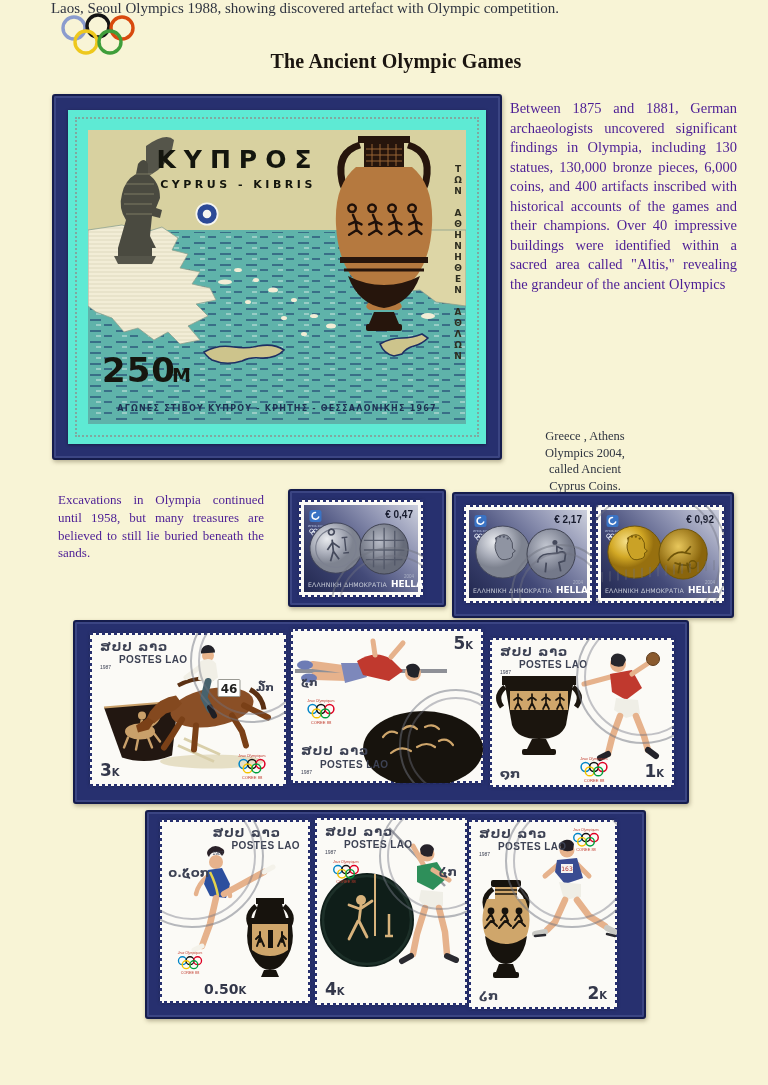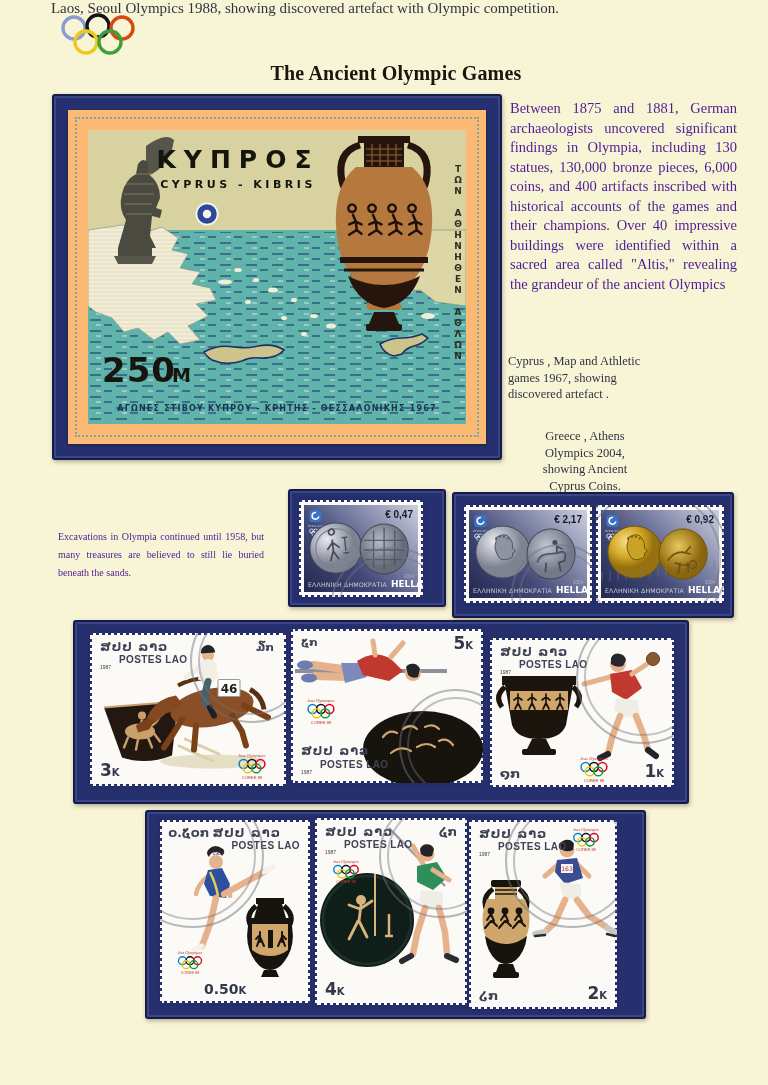--- a/index.html
+++ b/index.html
@@ -1,36 +1,36 @@
 <!DOCTYPE html>
 <html><head>
 <meta charset="utf-8">
 <style>
   html,body{margin:0;padding:0;background:#888;}
   .page{position:relative;width:768px;height:1085px;background:#f8f4d6;overflow:hidden;
         font-family:"Liberation Serif",serif;}
   .abs{position:absolute;}
   
   .title{position:absolute;left:120px;top:50px;width:552px;text-align:center;
-         font-size:20px;font-weight:bold;color:#1b1510;letter-spacing:.2px;margin-top:12px;}
+         font-size:20px;font-weight:bold;color:#1b1510;letter-spacing:.2px;}
   .para{position:absolute;text-align:justify;color:#4c1d95;}
   .intro{left:510px;top:99px;width:227px;font-size:14.5px;line-height:19.5px;}
-  .exc{left:58px;top:528px;width:206px;font-size:10px;line-height:17.8px;}
+  .exc{left:58px;top:491px;width:206px;font-size:13px;line-height:17.8px;}
   .cap{position:absolute;font-size:12.5px;line-height:16.5px;color:#2f3440;}
   .cap-cy{left:508px;top:353px;width:170px;}
   .cap-gr{left:524px;top:428px;width:122px;text-align:center;}
   .cap-laos{left:90px;top:1026px;width:610px;text-align:center;font-size:15px;color:#2f3440;}
   
   .mount{position:absolute;background:#27306f;border:2px solid #151c4c;border-radius:3px;
          box-shadow:inset 0 0 0 2px rgba(120,130,190,.25), 1px 2px 4px rgba(60,50,20,.35);}
   .stamp{position:absolute;background:#fbfaf6;outline:3px dotted #27306f;outline-offset:-2px;
          overflow:hidden;box-shadow:0 0 3px rgba(0,0,0,.35);}
   .art{position:absolute;inset:0;width:100%;height:100%;}
   
-  .cy-sheet{position:absolute;inset:14px;background:#fdba74;box-shadow:0 1px 3px rgba(0,0,0,.4);}
+  .cy-sheet{position:absolute;inset:14px;background:#5eead4;box-shadow:0 1px 3px rgba(0,0,0,.4);}
   .cy-perf{position:absolute;inset:7px;border:2px dotted #7fa9a0;}
   .cy-art{position:absolute;left:20px;top:20px;width:378px;height:294px;}
   .cy-side{position:absolute;left:379px;top:54px;width:16px;height:200px;
            writing-mode:vertical-rl;text-orientation:upright;font-family:"DejaVu Sans",sans-serif;
            font-size:9px;font-weight:600;color:#2e2e20;letter-spacing:1px;}
   
   .ginner{position:absolute;inset:5px;
           background:linear-gradient(225deg,#cdd0dd 0%,#8e93b2 28%,#434a78 62%,#222850 100%);}
   .gval{position:absolute;right:5px;top:4px;font-family:"Liberation Sans",sans-serif;
         font-weight:bold;font-size:10px;color:#171b2e;}
@@ -38,21 +38,21 @@
   .gcountry{font-family:"DejaVu Sans",sans-serif;font-size:6.2px;color:#c9cdd8;letter-spacing:.2px;white-space:nowrap;}
   .ghellas{font-family:"DejaVu Sans",sans-serif;font-size:9px;font-weight:bold;color:#ffffff;}
   .gyear{position:absolute;right:4px;bottom:13px;font-size:4.5px;color:#aab0c4;font-family:"Liberation Sans",sans-serif;}
   .gemblem{position:absolute;left:4px;top:4px;width:15px;height:34px;}
   .gcoins{position:absolute;left:3px;top:13px;width:108px;height:62px;}
   
   .lhead{position:absolute;color:#3d4254;line-height:1.1;}
   .lscript{font-family:"DejaVu Sans",sans-serif;font-weight:bold;font-size:13px;letter-spacing:1px;}
   .lpostes{font-family:"Liberation Sans",sans-serif;font-weight:600;font-size:10px;letter-spacing:.4px;padding-left:19px;}
   .lyear{font-family:"Liberation Sans",sans-serif;font-size:5px;}
-  .lao-den{position:absolute;font-family:"DejaVu Sans",sans-serif;font-weight:bold;font-size:11px;color:#3d4254;}
+  .lao-den{position:absolute;font-family:"DejaVu Sans",sans-serif;font-weight:bold;font-size:11px;color:#3d4254;margin-top:40px;}
   .den{position:absolute;font-family:"DejaVu Sans",sans-serif;font-weight:bold;color:#33374a;}
   .den .dv{font-size:17px;}
   .den .du{font-size:10px;}
   .den-sm .dv{font-size:14px;}
   .ringsvg{position:absolute;width:40px;height:28px;}
   
   .pm{position:absolute;border:2.5px solid rgba(112,115,128,.5);border-radius:50%;}
   .pm::after{content:"";position:absolute;inset:6px;border:2px solid rgba(112,115,128,.42);border-radius:50%;}
   .pmbars{position:absolute;background:repeating-linear-gradient(97deg,rgba(112,115,128,.30) 0 2px,transparent 2px 8px);}
 </style>
@@ -192,30 +192,25 @@
         <text x="84" y="252" font-family="DejaVu Sans, sans-serif" font-weight="bold" font-size="19" fill="#16160f">M</text>
 
         <text x="189" y="281" text-anchor="middle" font-family="DejaVu Sans, sans-serif" font-size="8" font-weight="bold" letter-spacing="1.2" fill="#1e3152">ΑΓΩΝΕΣ ΣΤΙΒΟΥ ΚΥΠΡΟΥ - ΚΡΗΤΗΣ - ΘΕΣΣΑΛΟΝΙΚΗΣ 1967</text>
       </svg>
       <div class="cy-side">ΤΩΝ ΑΘΗΝΗΘΕΝ ΑΘΛΩΝ</div>
     </div>
   </div>
 
   <div class="para intro">Between 1875 and 1881, German archaeologists uncovered significant findings in Olympia, including 130 statues, 130,000 bronze pieces, 6,000 coins, and 400 artifacts inscribed with historical accounts of the games and their champions. Over 40 impressive buildings were identified within a sacred area called "Altis," revealing the grandeur of the ancient Olympics</div>
 
-  <div class="cap cap-cy">
-    <div>Cyprus , Map and Athletic</div>
-    <div>games 1967, showing</div>
-    <div>discovered artefact .</div>
-  </div>
 
   <div class="cap cap-gr">
     <div>Greece , Athens</div>
     <div>Olympics 2004,</div>
-    <div>showing Ancient</div>
+    <div>called Ancient</div>
     <div>Cyprus Coins.</div>
   </div>
 
   <div class="para exc">Excavations in Olympia continued until 1958, but many treasures are believed to still lie buried beneath the sands.</div>
 
   <div class="mount" style="left:288px;top:489px;width:154px;height:114px">
     <div class="stamp" style="left:9px;top:9px;width:124px;height:97px">
       <div class="ginner">
         <svg class="gemblem" viewBox="0 0 15 34">
           <rect x="1.5" y="1" width="12" height="12" rx="2.5" fill="#3a73c4"></rect>

